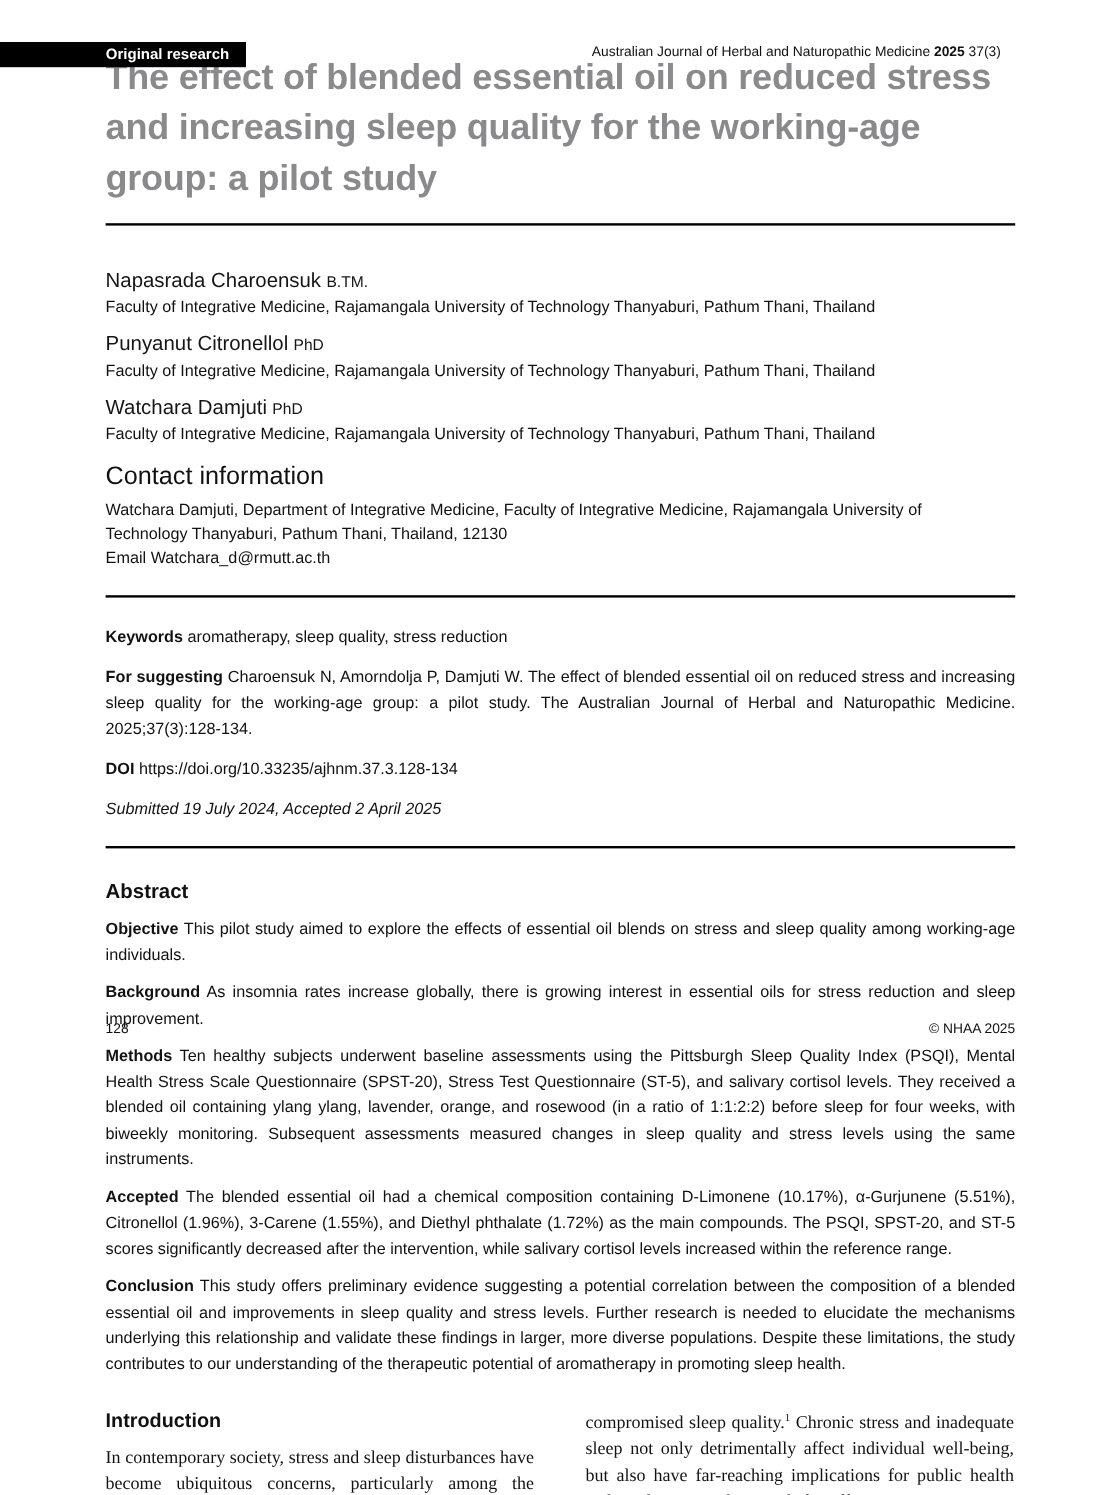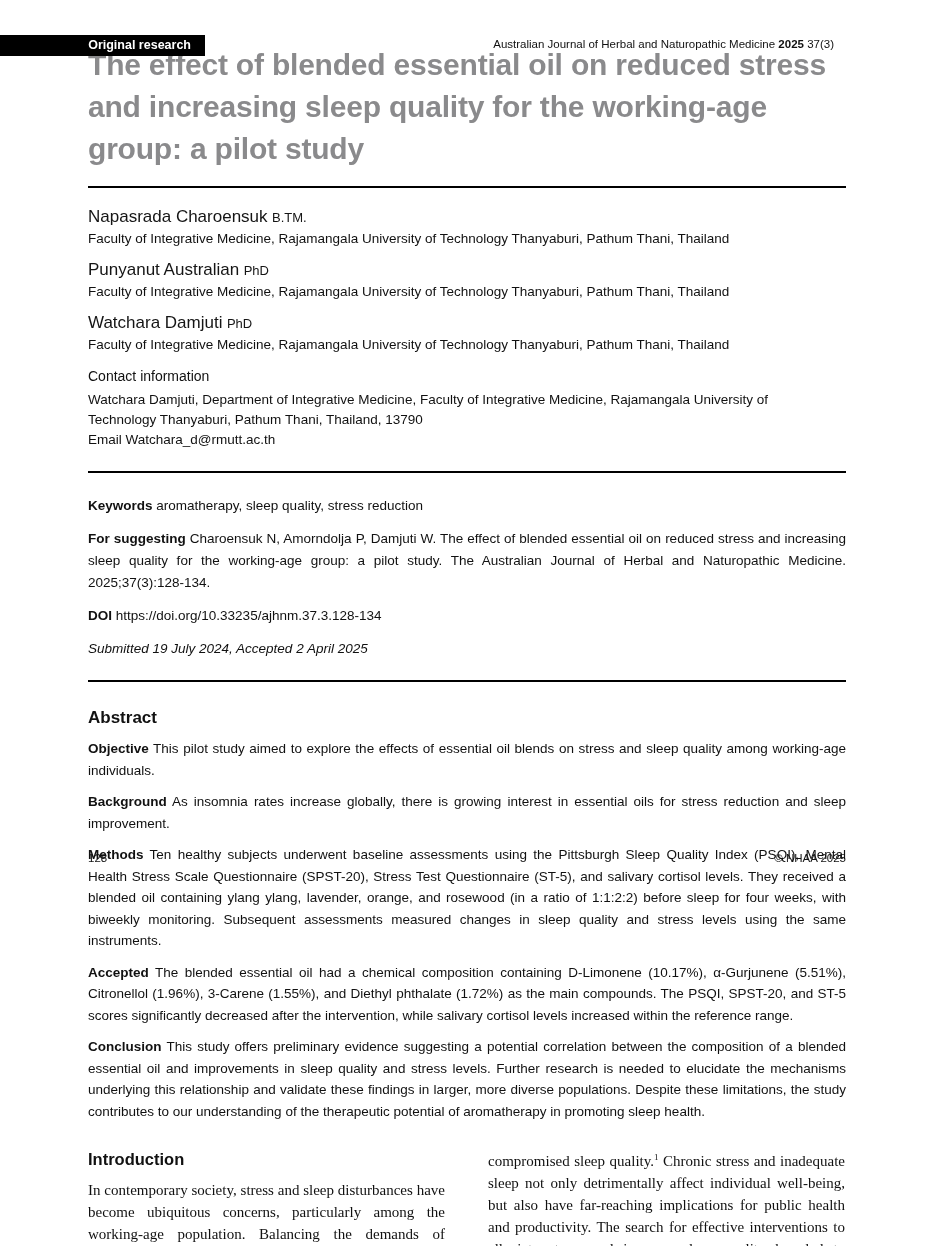--- a/index.html
+++ b/index.html
@@ -37,26 +37,26 @@
     padding-top: 44px;
     font-size: 30px; line-height: 42px; font-weight: bold;
     color: #8a8a8c; letter-spacing: -0.2px;
   }
   .rule { border: 0; border-top: 2px solid #000; }
   .rule-title { margin-top: 16px; }
   .rule-meta-top { margin-top: 24px; }
   .rule-meta-bottom { margin-top: 24px; }
 
   
-  .authors { margin-top: 19px; }
+  .authors { margin-top: 36px; }
   .author { margin-bottom: 14px; }
   .author-name { font-size: 17px; color: #151515; }
   .author-cred { font-size: 13px; color: #151515; }
   .author-affil { font-size: 13.5px; margin-top: 4px; }
-  .contact-heading { font-size: 14px; margin-top: 16px; }
+  .contact-heading { font-size: 21px; margin-top: 16px; }
   .contact-text { font-size: 13.5px; line-height: 20px; margin-top: 6px; max-width: 740px; }
   .contact-email { font-size: 13.5px; margin-top: 2px; }
 
   
   .meta-block { margin-top: 22px; }
   .meta-row { font-size: 13.5px; line-height: 22px; margin-bottom: 11px; text-align: justify; }
   .meta-row:last-child { margin-bottom: 0; }
   .lead { font-weight: bold; }
   .submitted { font-size: 13.5px; font-style: italic; margin-top: 14px; }
 
@@ -108,36 +108,36 @@
       <div class="author">
         <div>
           <span class="author-name">Napasrada Charoensuk</span>
           <span class="author-cred">B.TM.</span>
         </div>
         <div class="author-affil">Faculty of Integrative Medicine, Rajamangala University of Technology Thanyaburi, Pathum Thani, Thailand</div>
       </div>
 
       <div class="author">
         <div>
-          <span class="author-name">Punyanut Australian</span>
+          <span class="author-name">Punyanut Citronellol</span>
           <span class="author-cred">PhD</span>
         </div>
         <div class="author-affil">Faculty of Integrative Medicine, Rajamangala University of Technology Thanyaburi, Pathum Thani, Thailand</div>
       </div>
 
       <div class="author">
         <div>
           <span class="author-name">Watchara Damjuti</span>
           <span class="author-cred">PhD</span>
         </div>
         <div class="author-affil">Faculty of Integrative Medicine, Rajamangala University of Technology Thanyaburi, Pathum Thani, Thailand</div>
       </div>
 
       <div class="contact-heading">Contact information</div>
-      <div class="contact-text">Watchara Damjuti, Department of Integrative Medicine, Faculty of Integrative Medicine, Rajamangala University of Technology Thanyaburi, Pathum Thani, Thailand, 13790</div>
+      <div class="contact-text">Watchara Damjuti, Department of Integrative Medicine, Faculty of Integrative Medicine, Rajamangala University of Technology Thanyaburi, Pathum Thani, Thailand, 12130</div>
       <div class="contact-email">
         <span>Email</span>
         <span>Watchara_d@rmutt.ac.th</span>
       </div>
     </div>
 
     <hr class="rule rule-meta-top">
 
     <div class="meta-block">
       <div class="meta-row">

